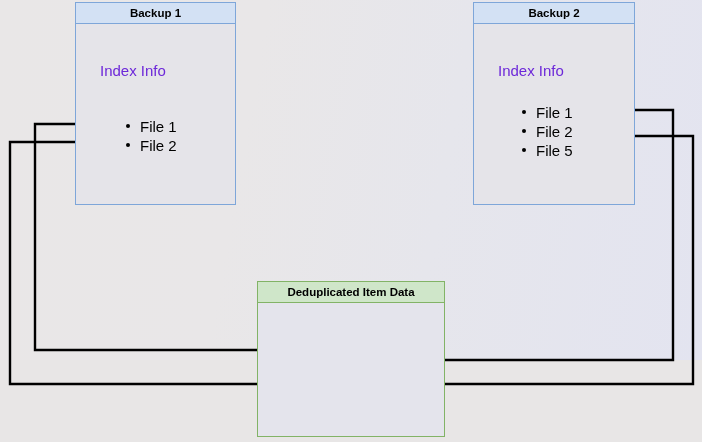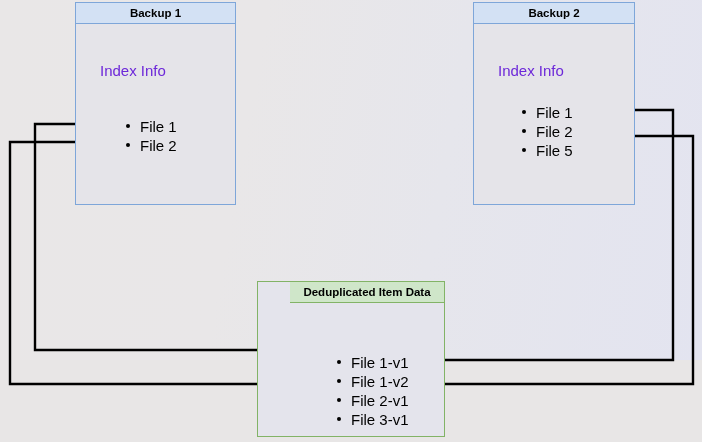--- a/index.html
+++ b/index.html
@@ -57,21 +57,20 @@
     background: #e5e4e9;
   }
   .node.blue .node-title {
     background: #d3e1f4;
     border-bottom-color: #7ea6d9;
   }
   
   .node.green {
     border-color: #82b366;
     background: #e4e4ec;
-    padding-left: 32px;
   }
   .node.green .node-title {
     background: #cfe6c9;
     border-bottom-color: #82b366;
   }
   .index-label {
     position: absolute;
     font-size: 15px;
     color: #6d28d9;
     white-space: nowrap;
@@ -162,35 +161,15 @@
         <li>
           <span class="bullet"></span>
           <span>File 5</span>
         </li>
       </ul>
     </div>
   </div>
 
   <div class="node green" id="dedup">
     <div class="node-title">Deduplicated Item Data</div>
-    <div class="node-body">
-      <ul class="file-list">
-        <li>
-          <span class="bullet"></span>
-          <span>File 1-v1</span>
-        </li>
-        <li>
-          <span class="bullet"></span>
-          <span>File 1-v2</span>
-        </li>
-        <li>
-          <span class="bullet"></span>
-          <span>File 2-v1</span>
-        </li>
-        <li>
-          <span class="bullet"></span>
-          <span>File 3-v1</span>
-        </li>
-      </ul>
-    </div>
   </div>
 
 </div>
 
 </body></html>

